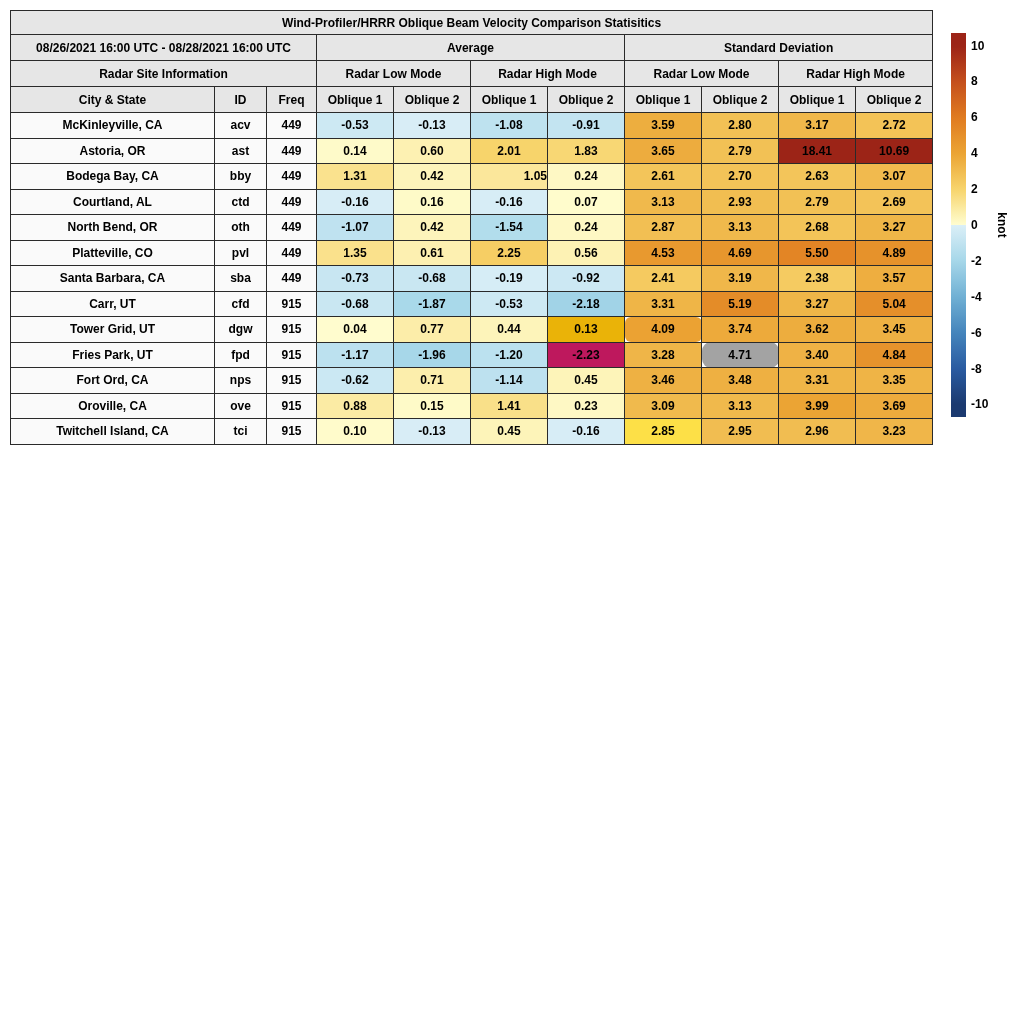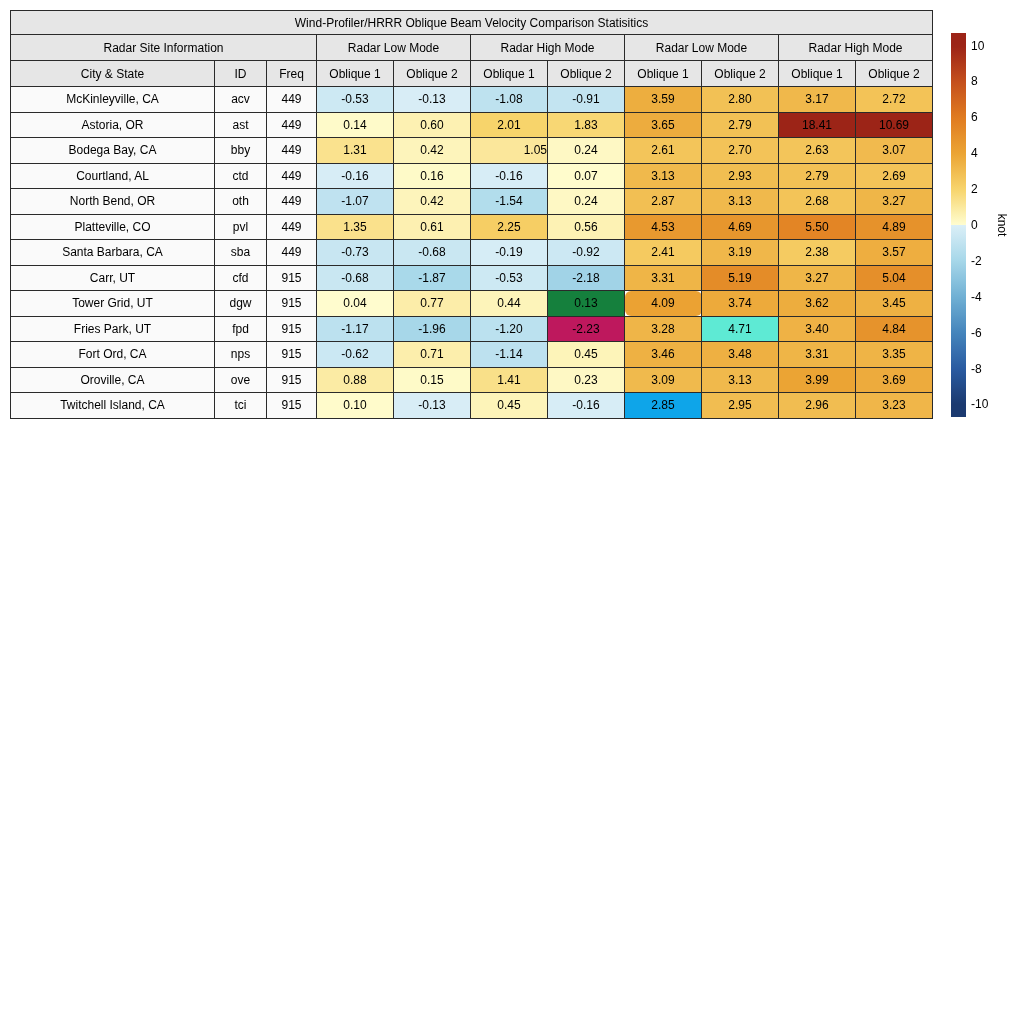--- a/index.html
+++ b/index.html
@@ -1,20 +1,20 @@
 <!DOCTYPE html>
 <html><head>
 <meta charset="utf-8">
 <style>
   html,body{margin:0;padding:0;}
   body{
     width:1024px;height:1024px;background:#ffffff;position:relative;
     font-family:"Liberation Sans", sans-serif;color:#000;
   }
-  .figure{position:absolute;left:0;top:0;width:1024px;height:792px;}
+  .figure{position:absolute;left:0;top:0;width:1024px;height:792px;font-weight:bold;}
   table.stats-table{
     position:absolute;left:10px;top:10px;width:922px;
     border-collapse:collapse;table-layout:fixed;
   }
   .stats-table td{
     border:1px solid #2a2a2a;text-align:center;vertical-align:middle;
     font-size:12px;line-height:1;padding:0;white-space:nowrap;overflow:hidden;
   }
   .stats-table tr.title-row td{height:23px;background:#e6e6e6;}
   .stats-table tr.hdr-row td{height:25px;background:#e6e6e6;}
@@ -47,20 +47,25 @@
         <col style="width:77px">
         <col style="width:77px">
       <col style="width:77px">
         <col style="width:77px">
         <col style="width:77px">
         <col style="width:77px">
     </colgroup>
     <tbody>
       <tr class="title-row">
         <td colspan="11">Wind-Profiler/HRRR Oblique Beam Velocity Comparison Statisitics</td>
+      </tr>
+      <tr class="hdr-row">
+        <td colspan="3">08/26/2021 16:00 UTC - 08/28/2021 16:00 UTC</td>
+        <td colspan="4">Average</td>
+        <td colspan="4">Standard Deviation</td>
       </tr>
       <tr class="hdr-row">
         <td colspan="3">Radar Site Information</td>
         <td colspan="2">Radar Low Mode</td>
         <td colspan="2">Radar High Mode</td>
         <td colspan="2">Radar Low Mode</td>
         <td colspan="2">Radar High Mode</td>
       </tr>
       <tr class="hdr-row" id="leaf-header-row">
           <td>City &amp; State</td>
@@ -181,36 +186,36 @@
           <td style="background: rgb(239, 182, 72);">3.27</td>
           <td style="background: rgb(229, 143, 42);">5.04</td>
         </tr>
         <tr class="data-row">
           <td class="lbl">Tower Grid, UT</td>
           <td class="lbl">dgw</td>
           <td class="lbl">915</td>
           <td style="background: rgb(255, 252, 206);">0.04</td>
           <td style="background: rgb(252, 237, 169);">0.77</td>
           <td style="background: rgb(253, 244, 186);">0.44</td>
-          <td style="background: #15803d;">0.13</td>
+          <td style="background: #eab308;">0.13</td>
           <td style="background: rgb(235, 162, 51); border-radius: 6px;">4.09</td>
           <td style="background: rgb(237, 170, 59);">3.74</td>
           <td style="background: rgb(237, 173, 62);">3.62</td>
           <td style="background: rgb(238, 177, 67);">3.45</td>
         </tr>
         <tr class="data-row">
           <td class="lbl">Fries Park, UT</td>
           <td class="lbl">fpd</td>
           <td class="lbl">915</td>
           <td style="background: rgb(188, 225, 239);">-1.17</td>
           <td style="background: rgb(167, 215, 233);">-1.96</td>
           <td style="background: rgb(187, 225, 239);">-1.20</td>
           <td style="background: #be185d;">-2.23</td>
           <td style="background: rgb(239, 181, 72);">3.28</td>
-          <td style="background: #5eead4;">4.71</td>
+          <td style="background: #a3a3a3; border-radius: 9px;">4.71</td>
           <td style="background: rgb(239, 178, 69);">3.40</td>
           <td style="background: rgb(230, 147, 44);">4.84</td>
         </tr>
         <tr class="data-row">
           <td class="lbl">Fort Ord, CA</td>
           <td class="lbl">nps</td>
           <td class="lbl">915</td>
           <td style="background: rgb(203, 232, 243);">-0.62</td>
           <td style="background: rgb(252, 238, 172);">0.71</td>
           <td style="background: rgb(189, 225, 239);">-1.14</td>
@@ -234,21 +239,21 @@
           <td style="background: rgb(237, 171, 61);">3.69</td>
         </tr>
         <tr class="data-row">
           <td class="lbl">Twitchell Island, CA</td>
           <td class="lbl">tci</td>
           <td class="lbl">915</td>
           <td style="background: rgb(255, 251, 203);">0.10</td>
           <td style="background: rgb(216, 237, 246);">-0.13</td>
           <td style="background: rgb(253, 244, 185);">0.45</td>
           <td style="background: rgb(215, 237, 246);">-0.16</td>
-          <td style="background: #0ea5e9; margin-top: 36px;">2.85</td>
+          <td style="background: #fde047; margin-top: 36px;">2.85</td>
           <td style="background: rgb(241, 189, 81);">2.95</td>
           <td style="background: rgb(241, 189, 81);">2.96</td>
           <td style="background: rgb(240, 182, 73);">3.23</td>
         </tr>
       </tbody>
   </table>
 
   <div class="colorbar">
     <div class="cbar-bar" id="cbar-gradient" style="background: linear-gradient(rgb(156, 36, 23) 0%, rgb(156, 36, 23) 1.17%, rgb(156, 36, 23) 2.34%, rgb(157, 37, 23) 3.5%, rgb(162, 42, 24) 4.67%, rgb(167, 48, 25) 5.84%, rgb(172, 53, 25) 7.01%, rgb(177, 59, 26) 8.18%, rgb(182, 64, 27) 9.35%, rgb(187, 69, 28) 10.51%, rgb(192, 75, 28) 11.68%, rgb(197, 80, 29) 12.85%, rgb(200, 86, 29) 14.02%, rgb(204, 91, 30) 15.19%, rgb(207, 97, 30) 16.36%, rgb(211, 102, 31) 17.52%, rgb(214, 108, 31) 18.69%, rgb(218, 113, 31) 19.86%, rgb(221, 119, 32) 21.03%, rgb(224, 124, 33) 22.2%, rgb(226, 129, 35) 23.36%, rgb(227, 134, 38) 24.53%, rgb(228, 139, 40) 25.7%, rgb(230, 145, 43) 26.87%, rgb(231, 150, 45) 28.04%, rgb(233, 155, 48) 29.21%, rgb(234, 160, 50) 30.37%, rgb(235, 165, 53) 31.54%, rgb(237, 171, 60) 32.71%, rgb(238, 177, 67) 33.88%, rgb(240, 183, 74) 35.05%, rgb(241, 189, 81) 36.21%, rgb(243, 195, 88) 37.38%, rgb(244, 201, 95) 38.55%, rgb(246, 207, 102) 39.72%, rgb(247, 213, 110) 40.89%, rgb(248, 218, 122) 42.06%, rgb(249, 223, 135) 43.22%, rgb(250, 228, 147) 44.39%, rgb(251, 234, 160) 45.56%, rgb(252, 239, 173) 46.73%, rgb(253, 244, 185) 47.9%, rgb(254, 249, 198) 49.07%, rgb(255, 253, 208) 50%, rgb(219, 239, 247) 50%, rgb(212, 236, 245) 51.17%, rgb(206, 233, 244) 52.34%, rgb(199, 230, 242) 53.5%, rgb(193, 227, 240) 54.67%, rgb(186, 224, 238) 55.84%, rgb(179, 221, 237) 57.01%, rgb(173, 218, 235) 58.18%, rgb(166, 215, 233) 59.35%, rgb(159, 210, 230) 60.51%, rgb(153, 205, 228) 61.68%, rgb(146, 200, 225) 62.85%, rgb(139, 196, 223) 64.02%, rgb(132, 191, 220) 65.19%, rgb(126, 186, 217) 66.36%, rgb(119, 181, 215) 67.52%, rgb(112, 176, 212) 68.69%, rgb(107, 171, 209) 69.86%, rgb(101, 165, 206) 71.03%, rgb(96, 160, 203) 72.2%, rgb(91, 155, 200) 73.36%, rgb(85, 149, 197) 74.53%, rgb(80, 144, 194) 75.7%, rgb(74, 138, 191) 76.87%, rgb(69, 133, 188) 78.04%, rgb(66, 128, 185) 79.21%, rgb(62, 123, 181) 80.37%, rgb(59, 117, 178) 81.54%, rgb(56, 112, 175) 82.71%, rgb(52, 107, 171) 83.88%, rgb(49, 102, 168) 85.05%, rgb(45, 96, 164) 86.21%, rgb(42, 91, 161) 87.38%, rgb(40, 87, 155) 88.55%, rgb(38, 83, 149) 89.72%, rgb(36, 79, 143) 90.89%, rgb(35, 75, 137) 92.06%, rgb(33, 70, 130) 93.22%, rgb(31, 66, 124) 94.39%, rgb(29, 62, 118) 95.56%, rgb(27, 58, 112) 96.73%, rgb(27, 58, 112) 97.9%, rgb(27, 58, 112) 99.07%, rgb(27, 58, 112) 100%);"></div>
     <div id="cbar-ticks">

